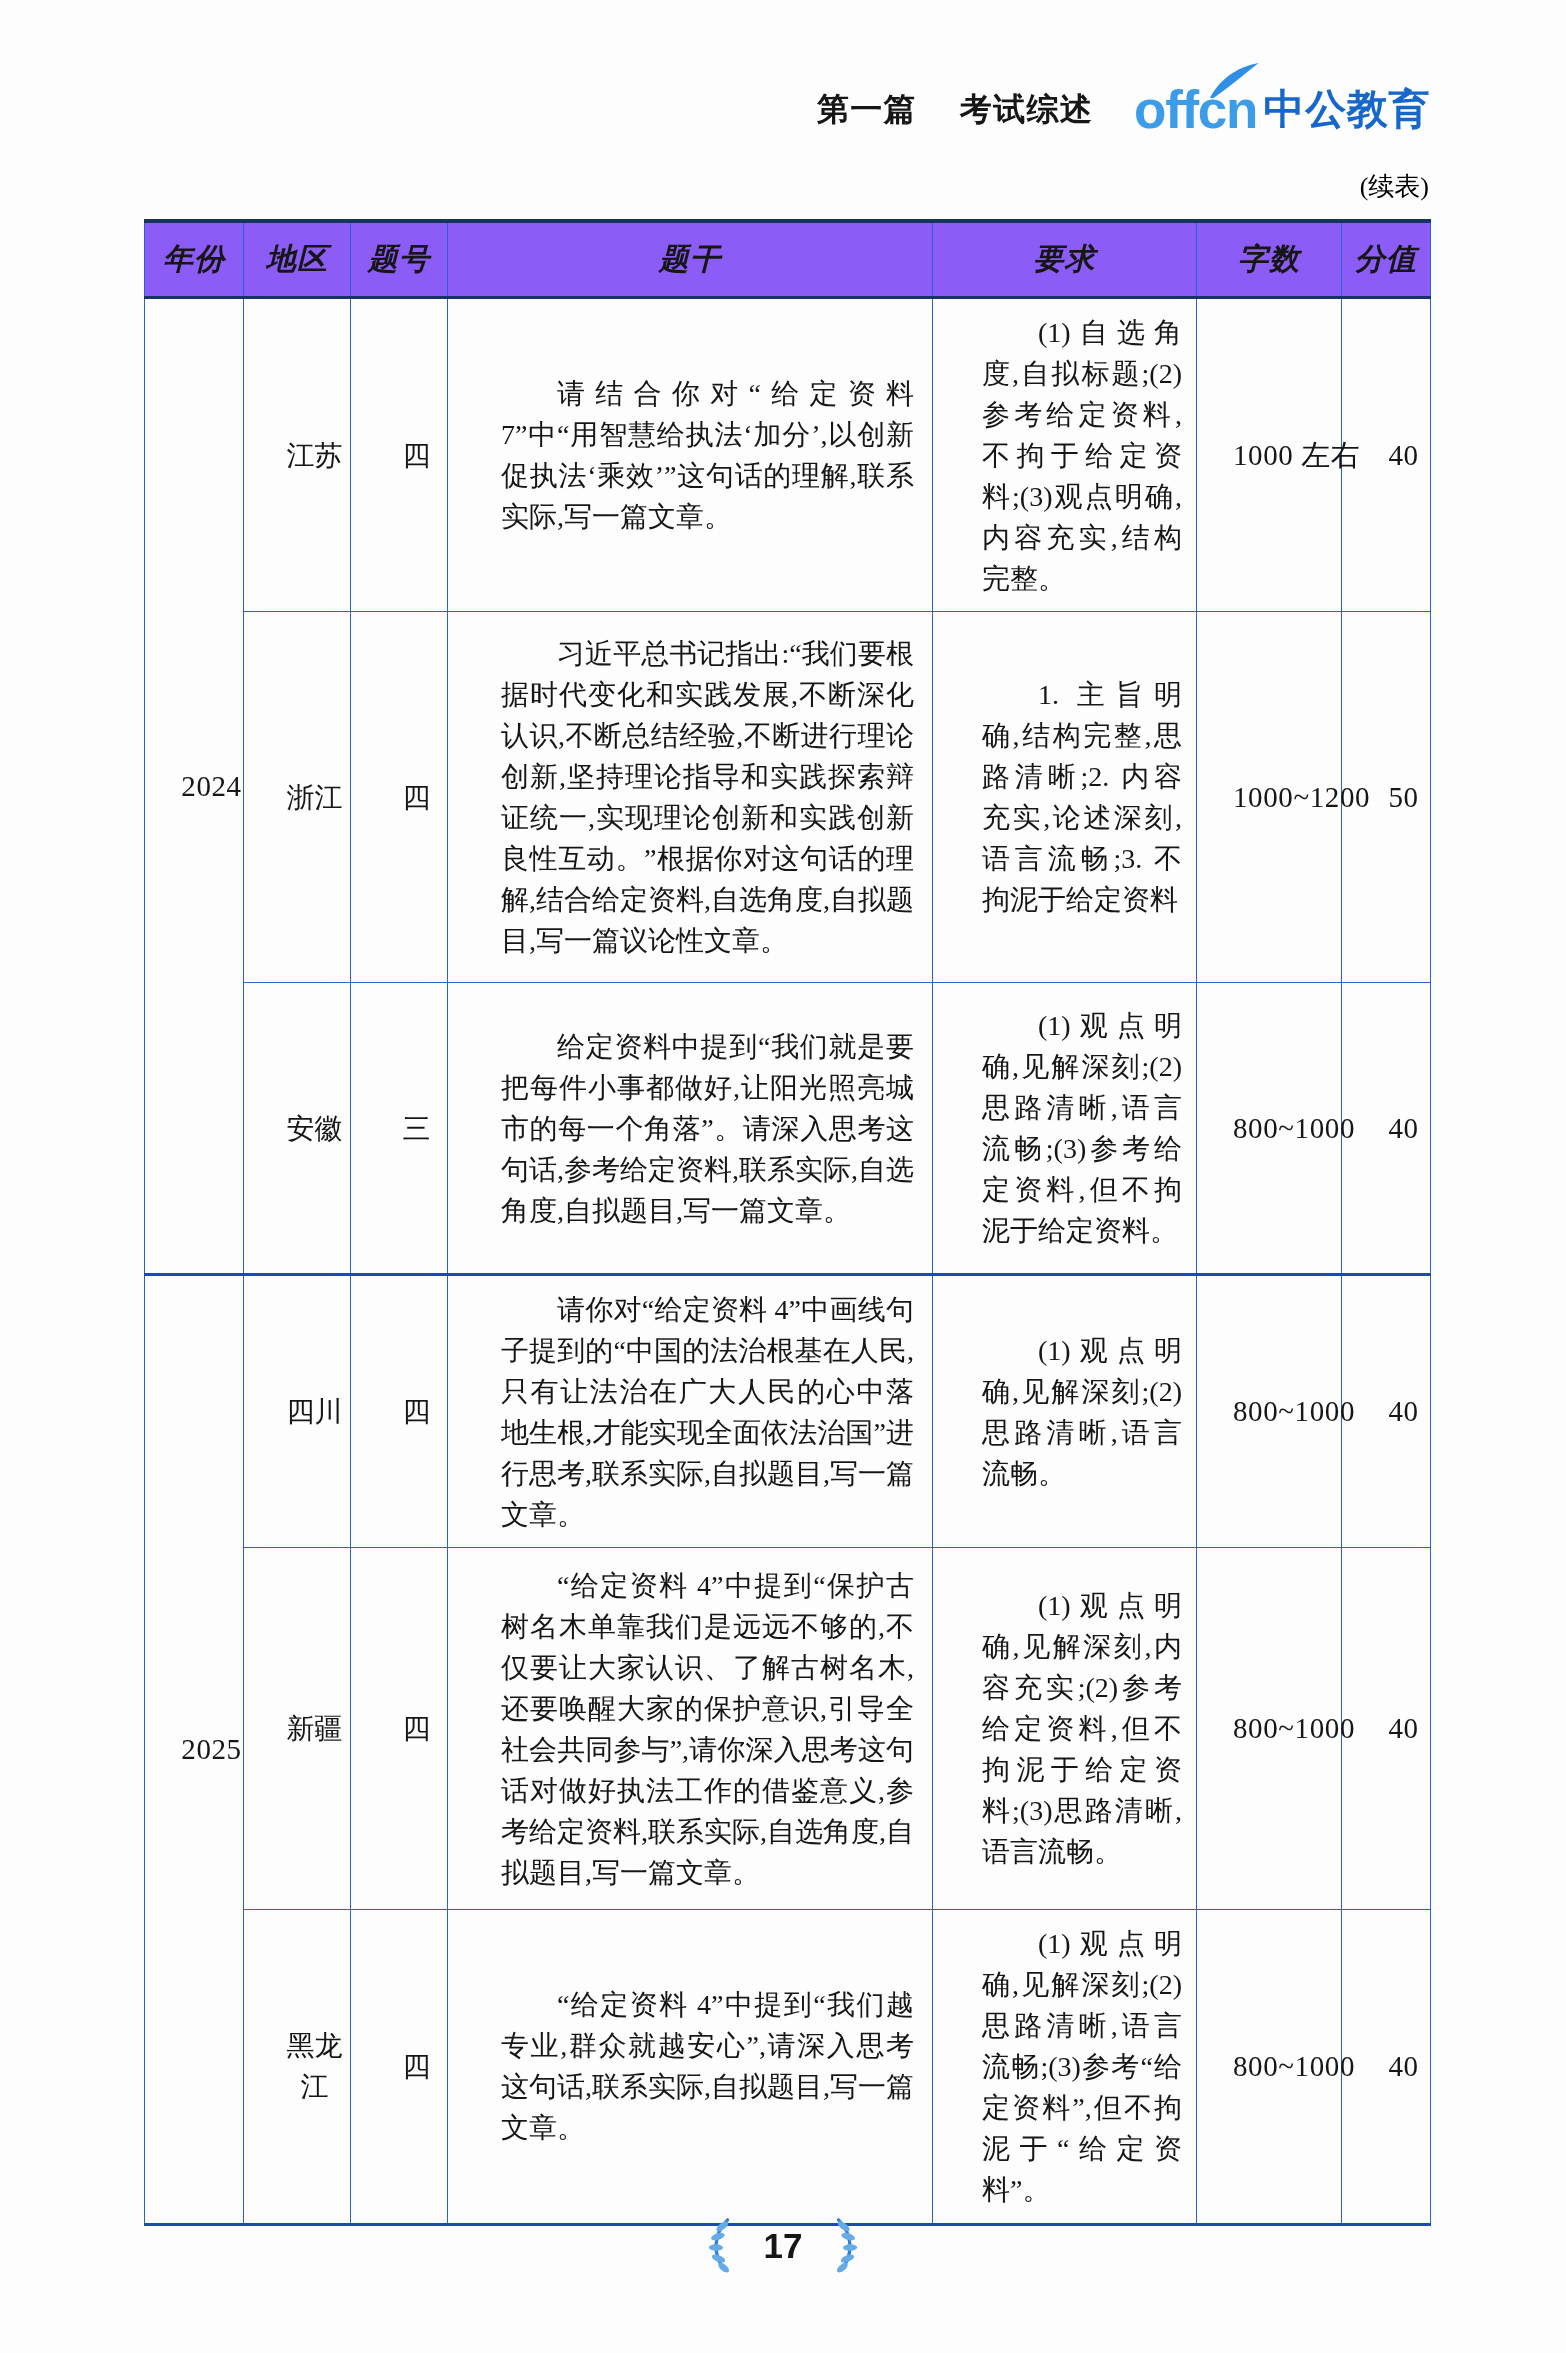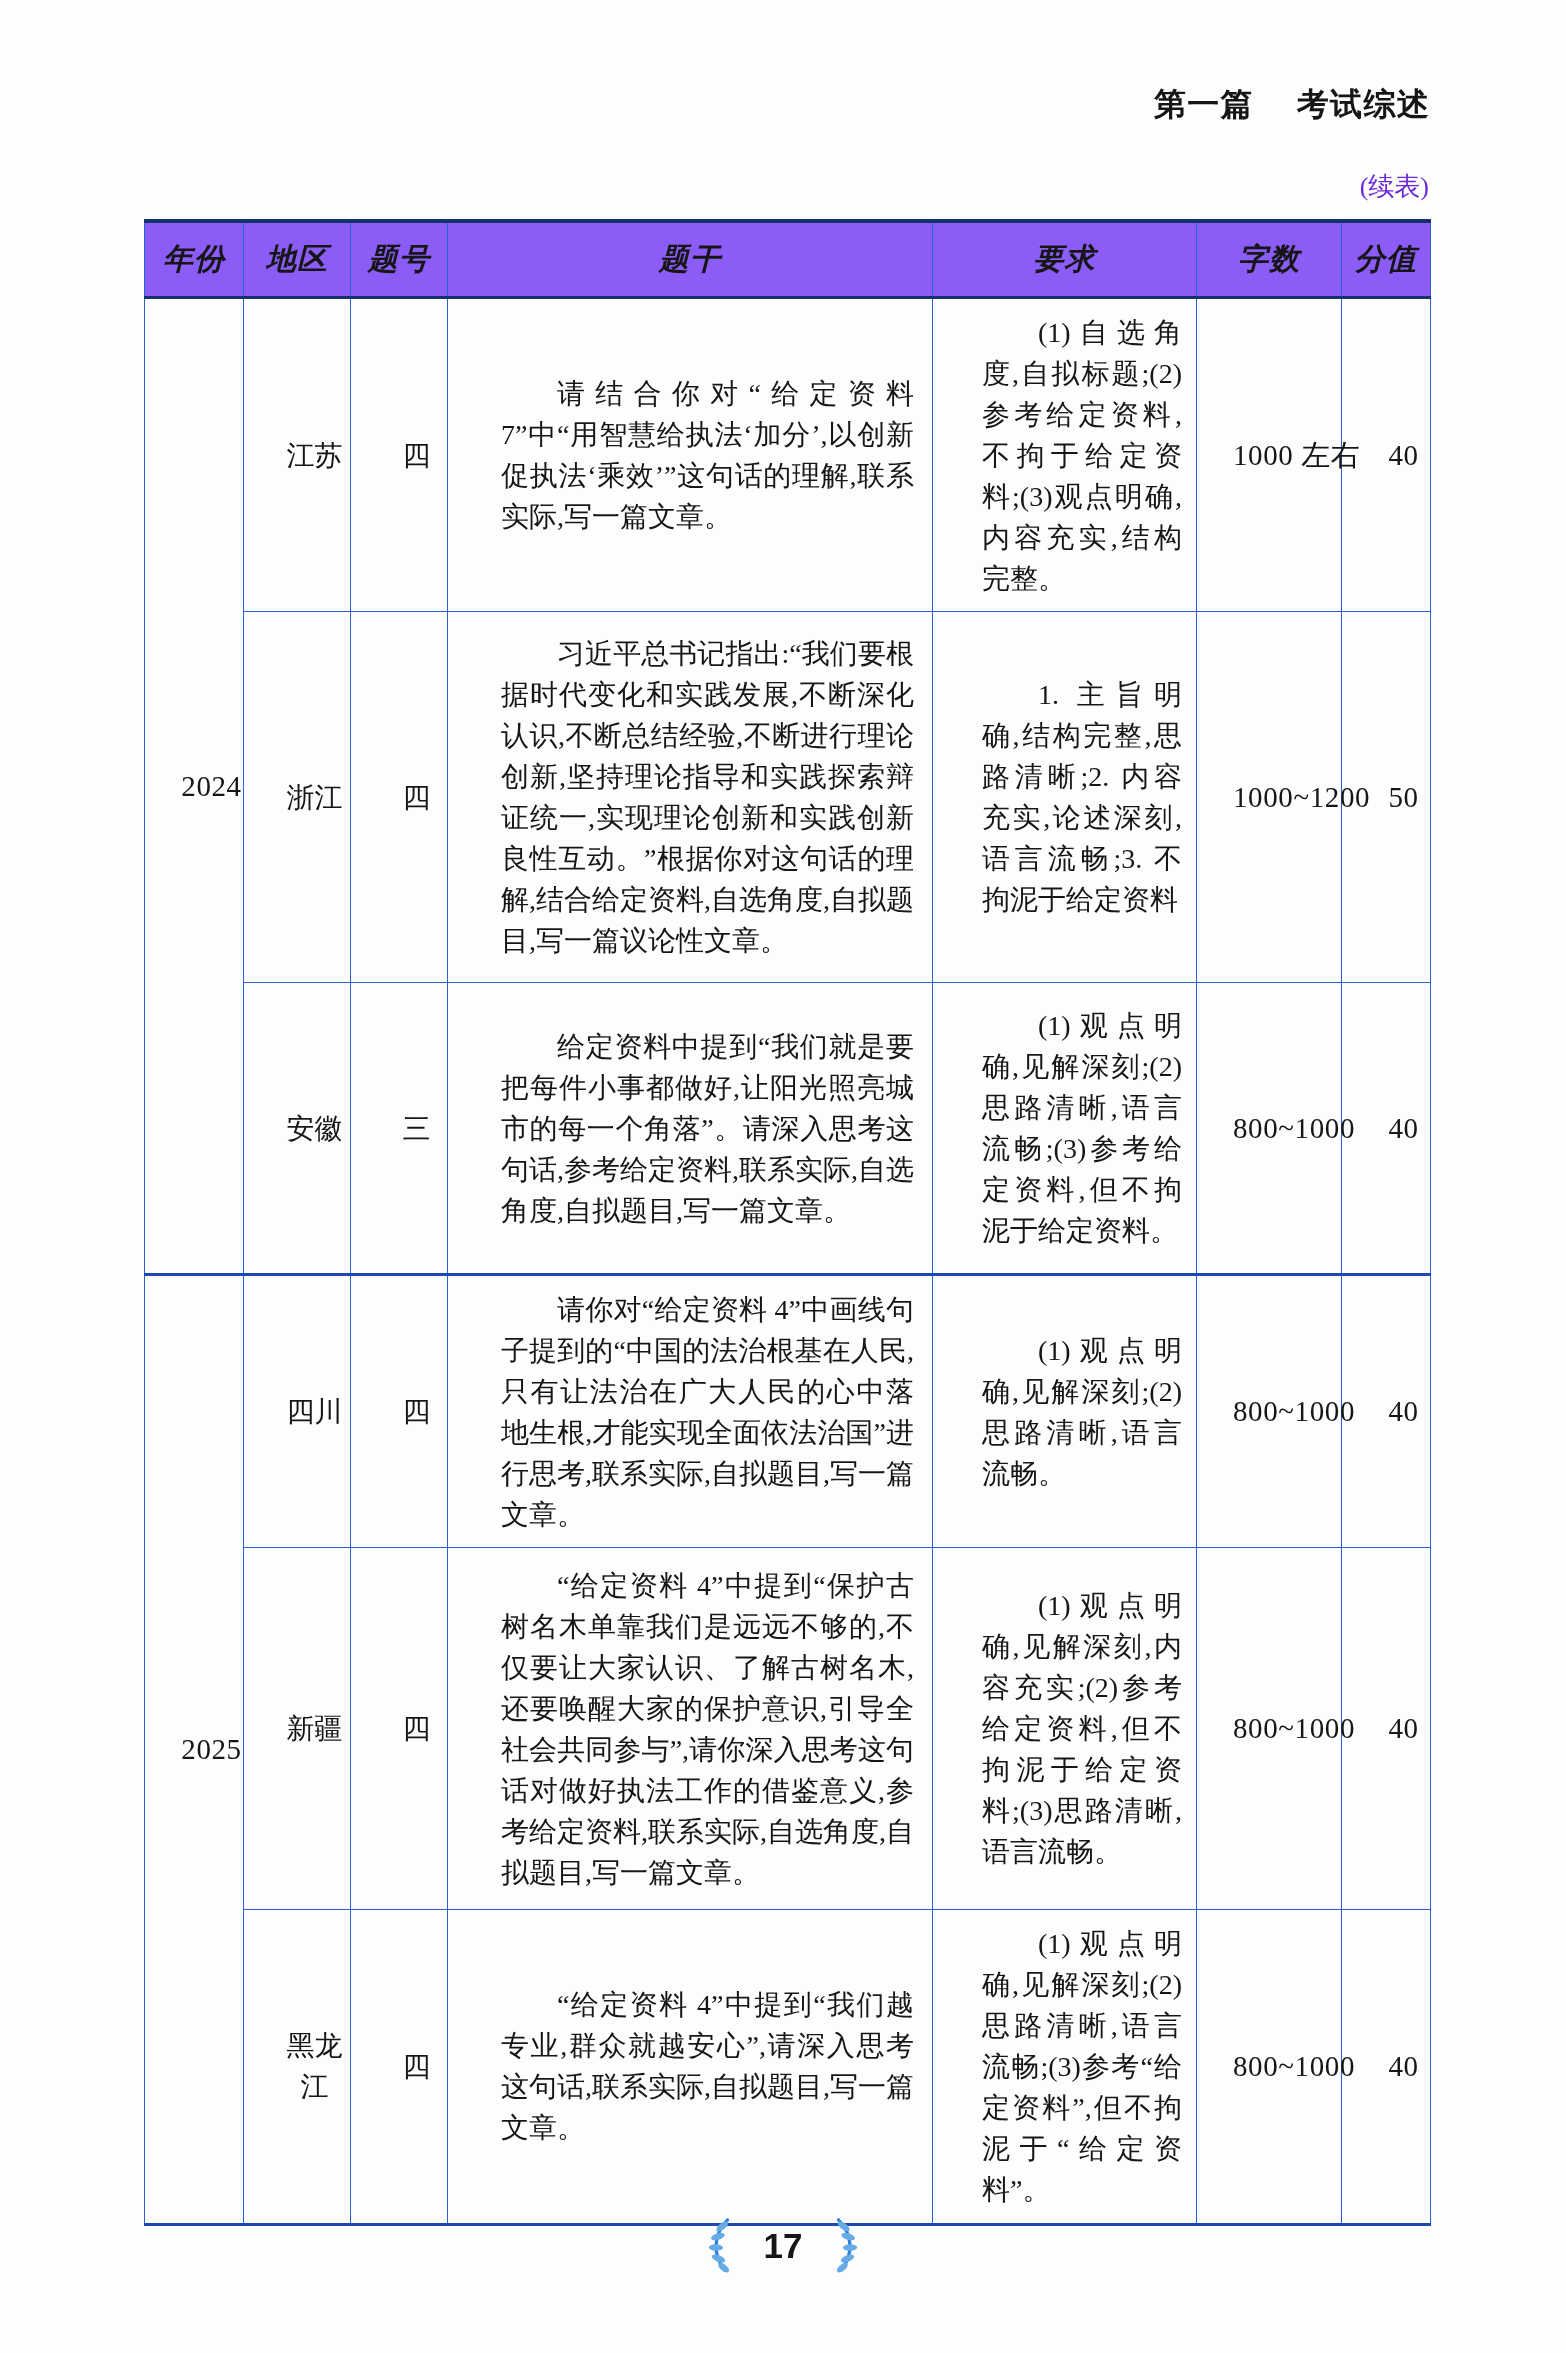--- a/index.html
+++ b/index.html
@@ -23,21 +23,21 @@
     font-family:"Liberation Sans","DejaVu Sans",sans-serif;
     font-size:53px;font-weight:bold;color:#3d9ce8;letter-spacing:-1.3px;line-height:1;
   }
   .swoosh{position:absolute;top:-17px;right:-6.5px;transform:rotate(-10deg);}
   .brand{
     font-size:41px;font-weight:bold;color:#1667c9;margin-left:6.5px;
     letter-spacing:0.6px;line-height:1;
   }
   
   .continued-note{
-    position:absolute;top:169px;right:137px;font-size:26px;color:#6d28d9;
+    position:absolute;top:169px;right:137px;font-size:26px;color:#000000;
   }
   
   table.exam-table{
     position:absolute;left:144px;top:219px;width:1286px;
     border-collapse:collapse;table-layout:fixed;
     border:1.9px solid #2a63cf;
     border-top:4.5px solid #17306e;
     border-bottom:3.9px solid #1d49b2;
   }
   col.c-year{width:99px;} col.c-region{width:107px;} col.c-num{width:97px;}
@@ -68,20 +68,31 @@
   }
   .page-number{font-size:35px;font-weight:bold;font-family:"Liberation Sans",sans-serif;}
   .laurel-right{transform:scaleX(-1);}
 </style>
 </head>
 <body>
 
 <div class="page-header">
   <span class="section-label">第一篇</span>
   <span class="section-title">考试综述</span>
+  <span class="logo">
+    <span class="offcn-wrap">
+      <span class="offcn">offcn</span>
+      <span class="swoosh">
+        <svg width="59" height="28.5" viewBox="0 0 92 44">
+          <path d="M4 42 C 28 12 60 2 88 2 C 62 16 34 32 8 44 Z" fill="#2f8fe6"></path>
+        </svg>
+      </span>
+    </span>
+    <span class="brand">中公教育</span>
+  </span>
 </div>
 
 <div class="continued-note">(续表)</div>
 
 <table class="exam-table">
   <colgroup>
     <col class="c-year">
       <col class="c-region">
       <col class="c-num">
     <col class="c-stem">

